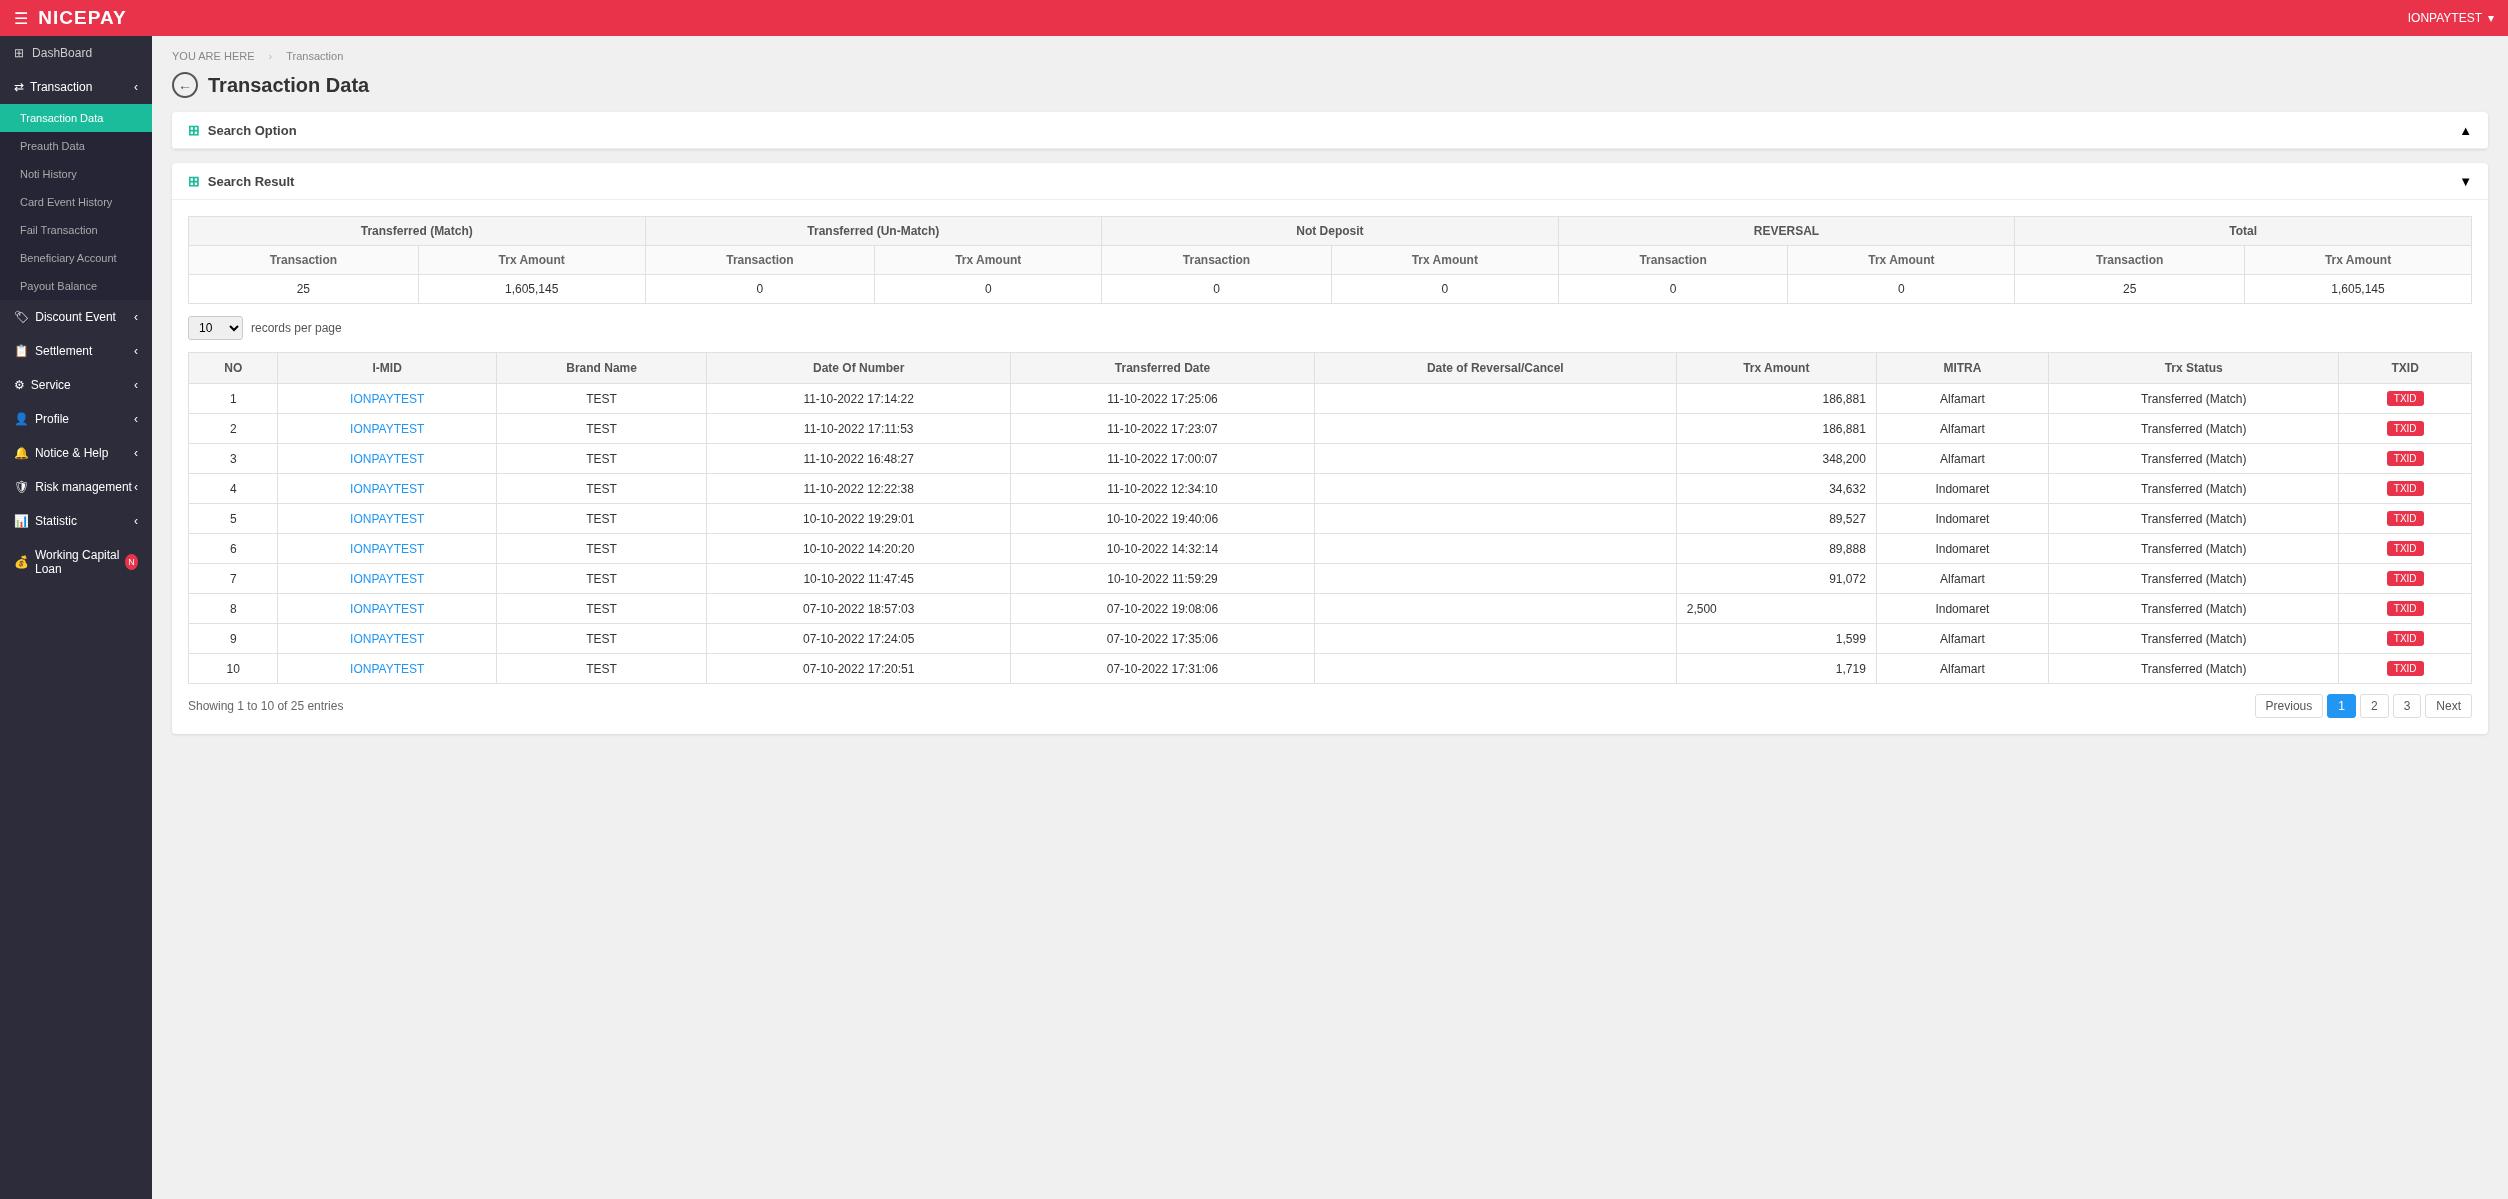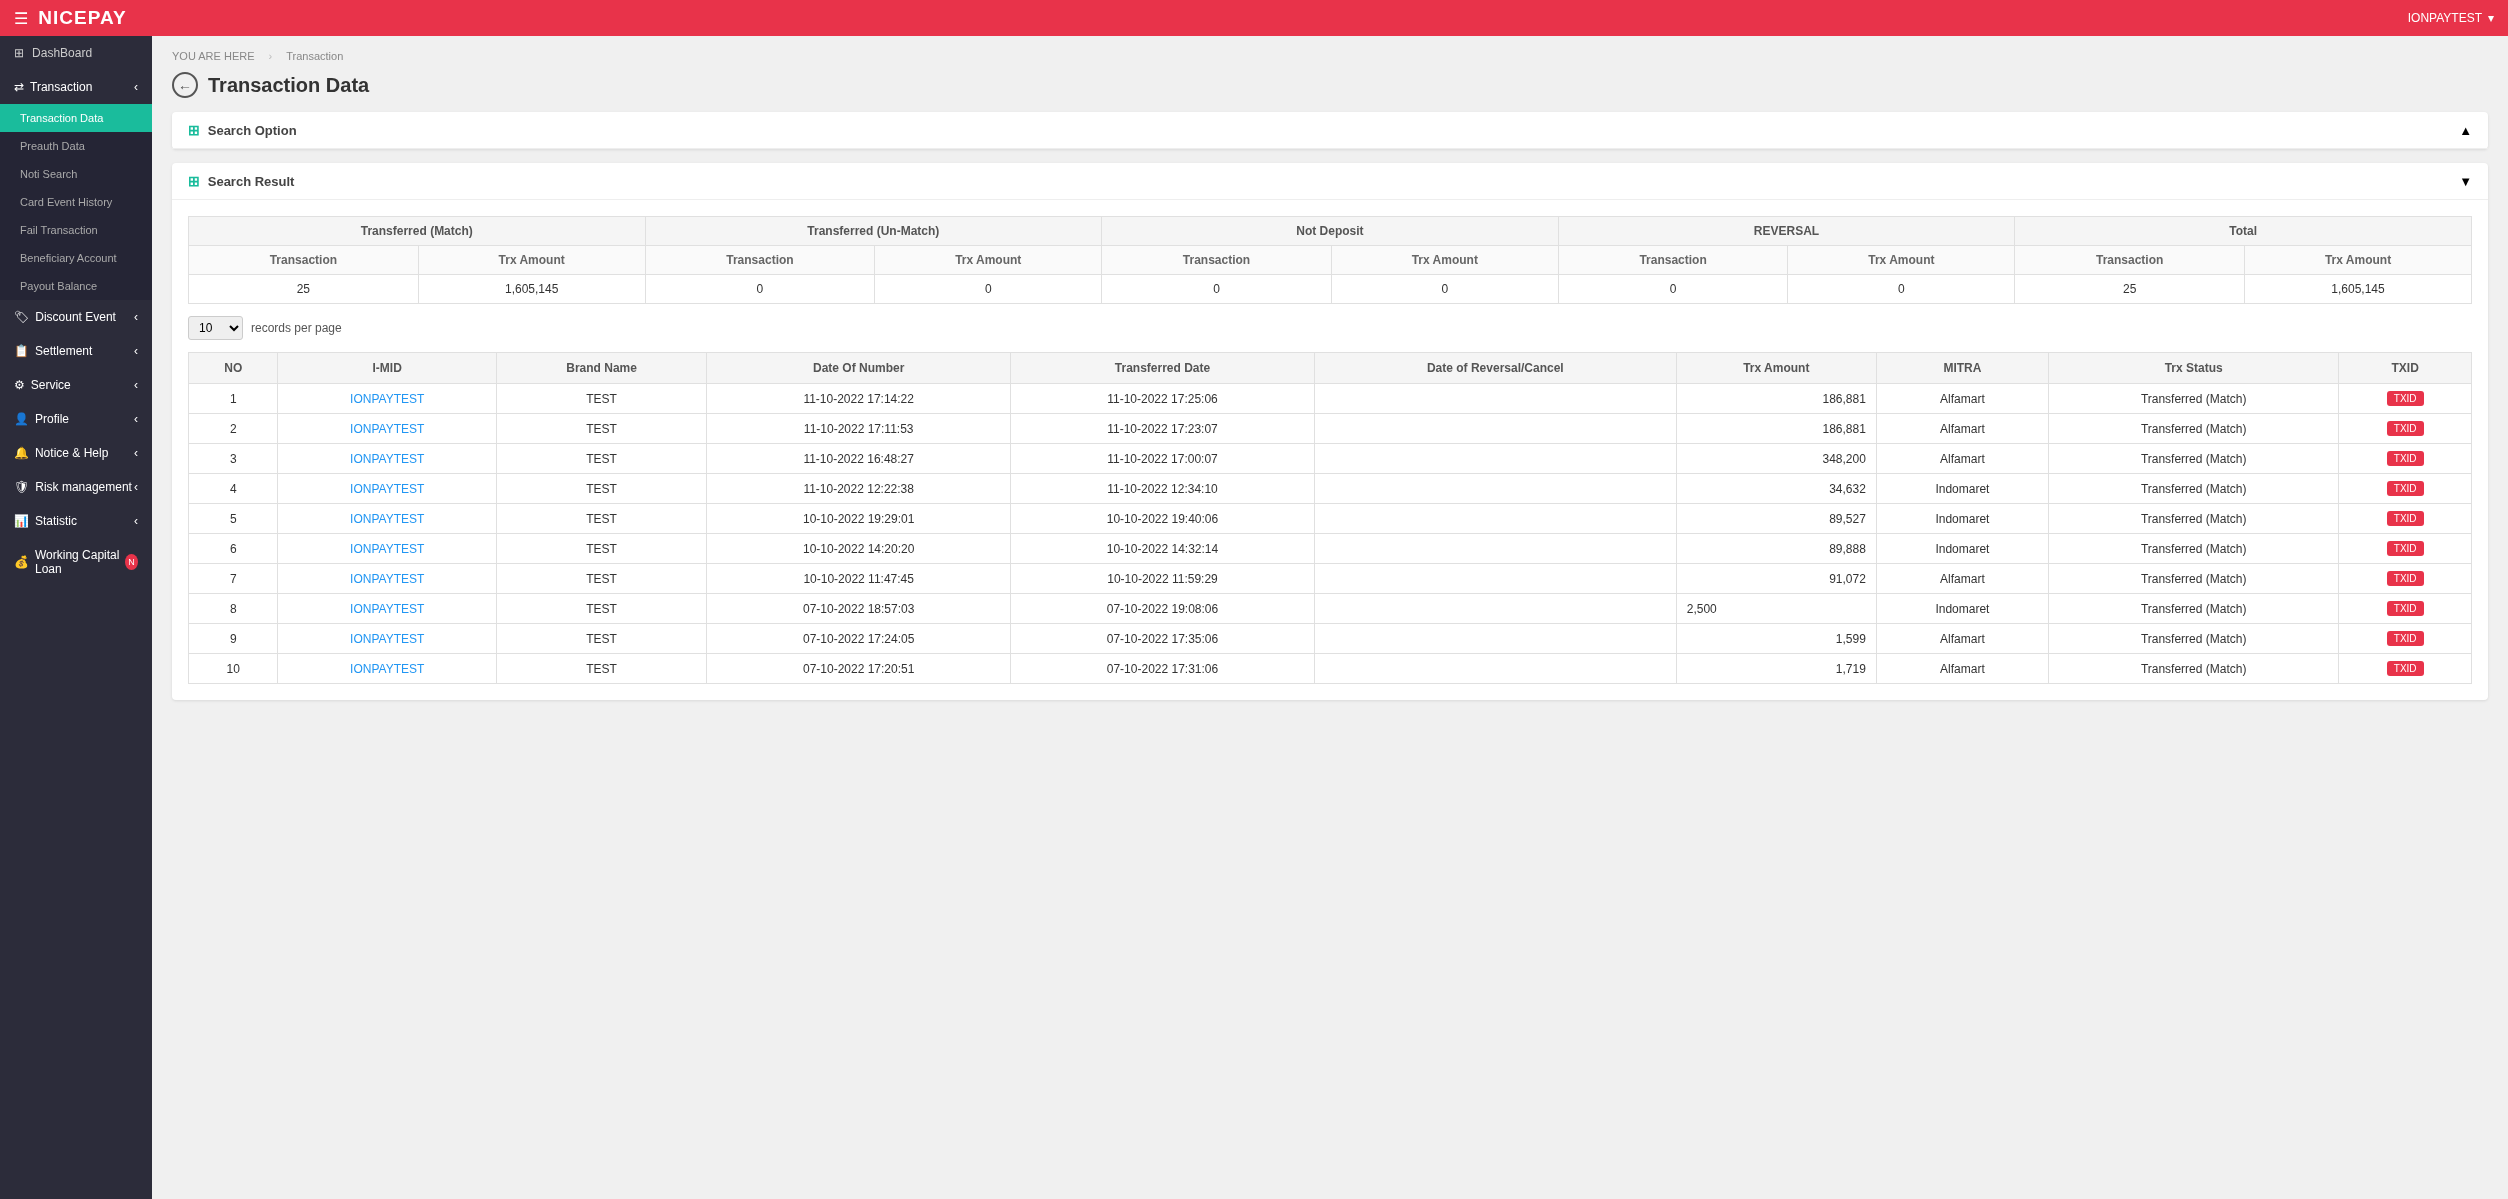--- a/index.html
+++ b/index.html
@@ -102,21 +102,21 @@
       <span>‹</span>
     </div>
     <div class="sidebar-submenu">
       <div class="sidebar-item active">
         <span>Transaction Data</span>
       </div>
       <div class="sidebar-item">
         <span>Preauth Data</span>
       </div>
       <div class="sidebar-item">
-        <span>Noti Search</span>
+        <span>Noti History</span>
       </div>
       <div class="sidebar-item">
         <span>Card Event History</span>
       </div>
       <div class="sidebar-item">
         <span>Fail Transaction</span>
       </div>
       <div class="sidebar-item">
         <span>Beneficiary Account</span>
       </div>
@@ -403,16 +403,28 @@
                 <td>07-10-2022 17:31:06</td>
                 <td></td>
                 <td style="text-align: right;">1,719</td>
                 <td>Alfamart</td>
                 <td>Transferred (Match)</td>
                 <td><span class="txid-badge">TXID</span></td>
               </tr>
             </tbody>
         </table>
 
+        <div class="table-footer">
+          <span>Showing 1 to 10 of 25 entries</span>
+          <div class="pagination">
+            <button class="page-btn">Previous</button>
+            <div id="page-buttons" style="display:flex;gap:4px;">
+                <button class="page-btn active">1</button>
+                <button class="page-btn">2</button>
+                <button class="page-btn">3</button>
+              </div>
+            <button class="page-btn">Next</button>
+          </div>
+        </div>
       </div>
     </div>
   </div>
 </div>
 
 </body></html>

